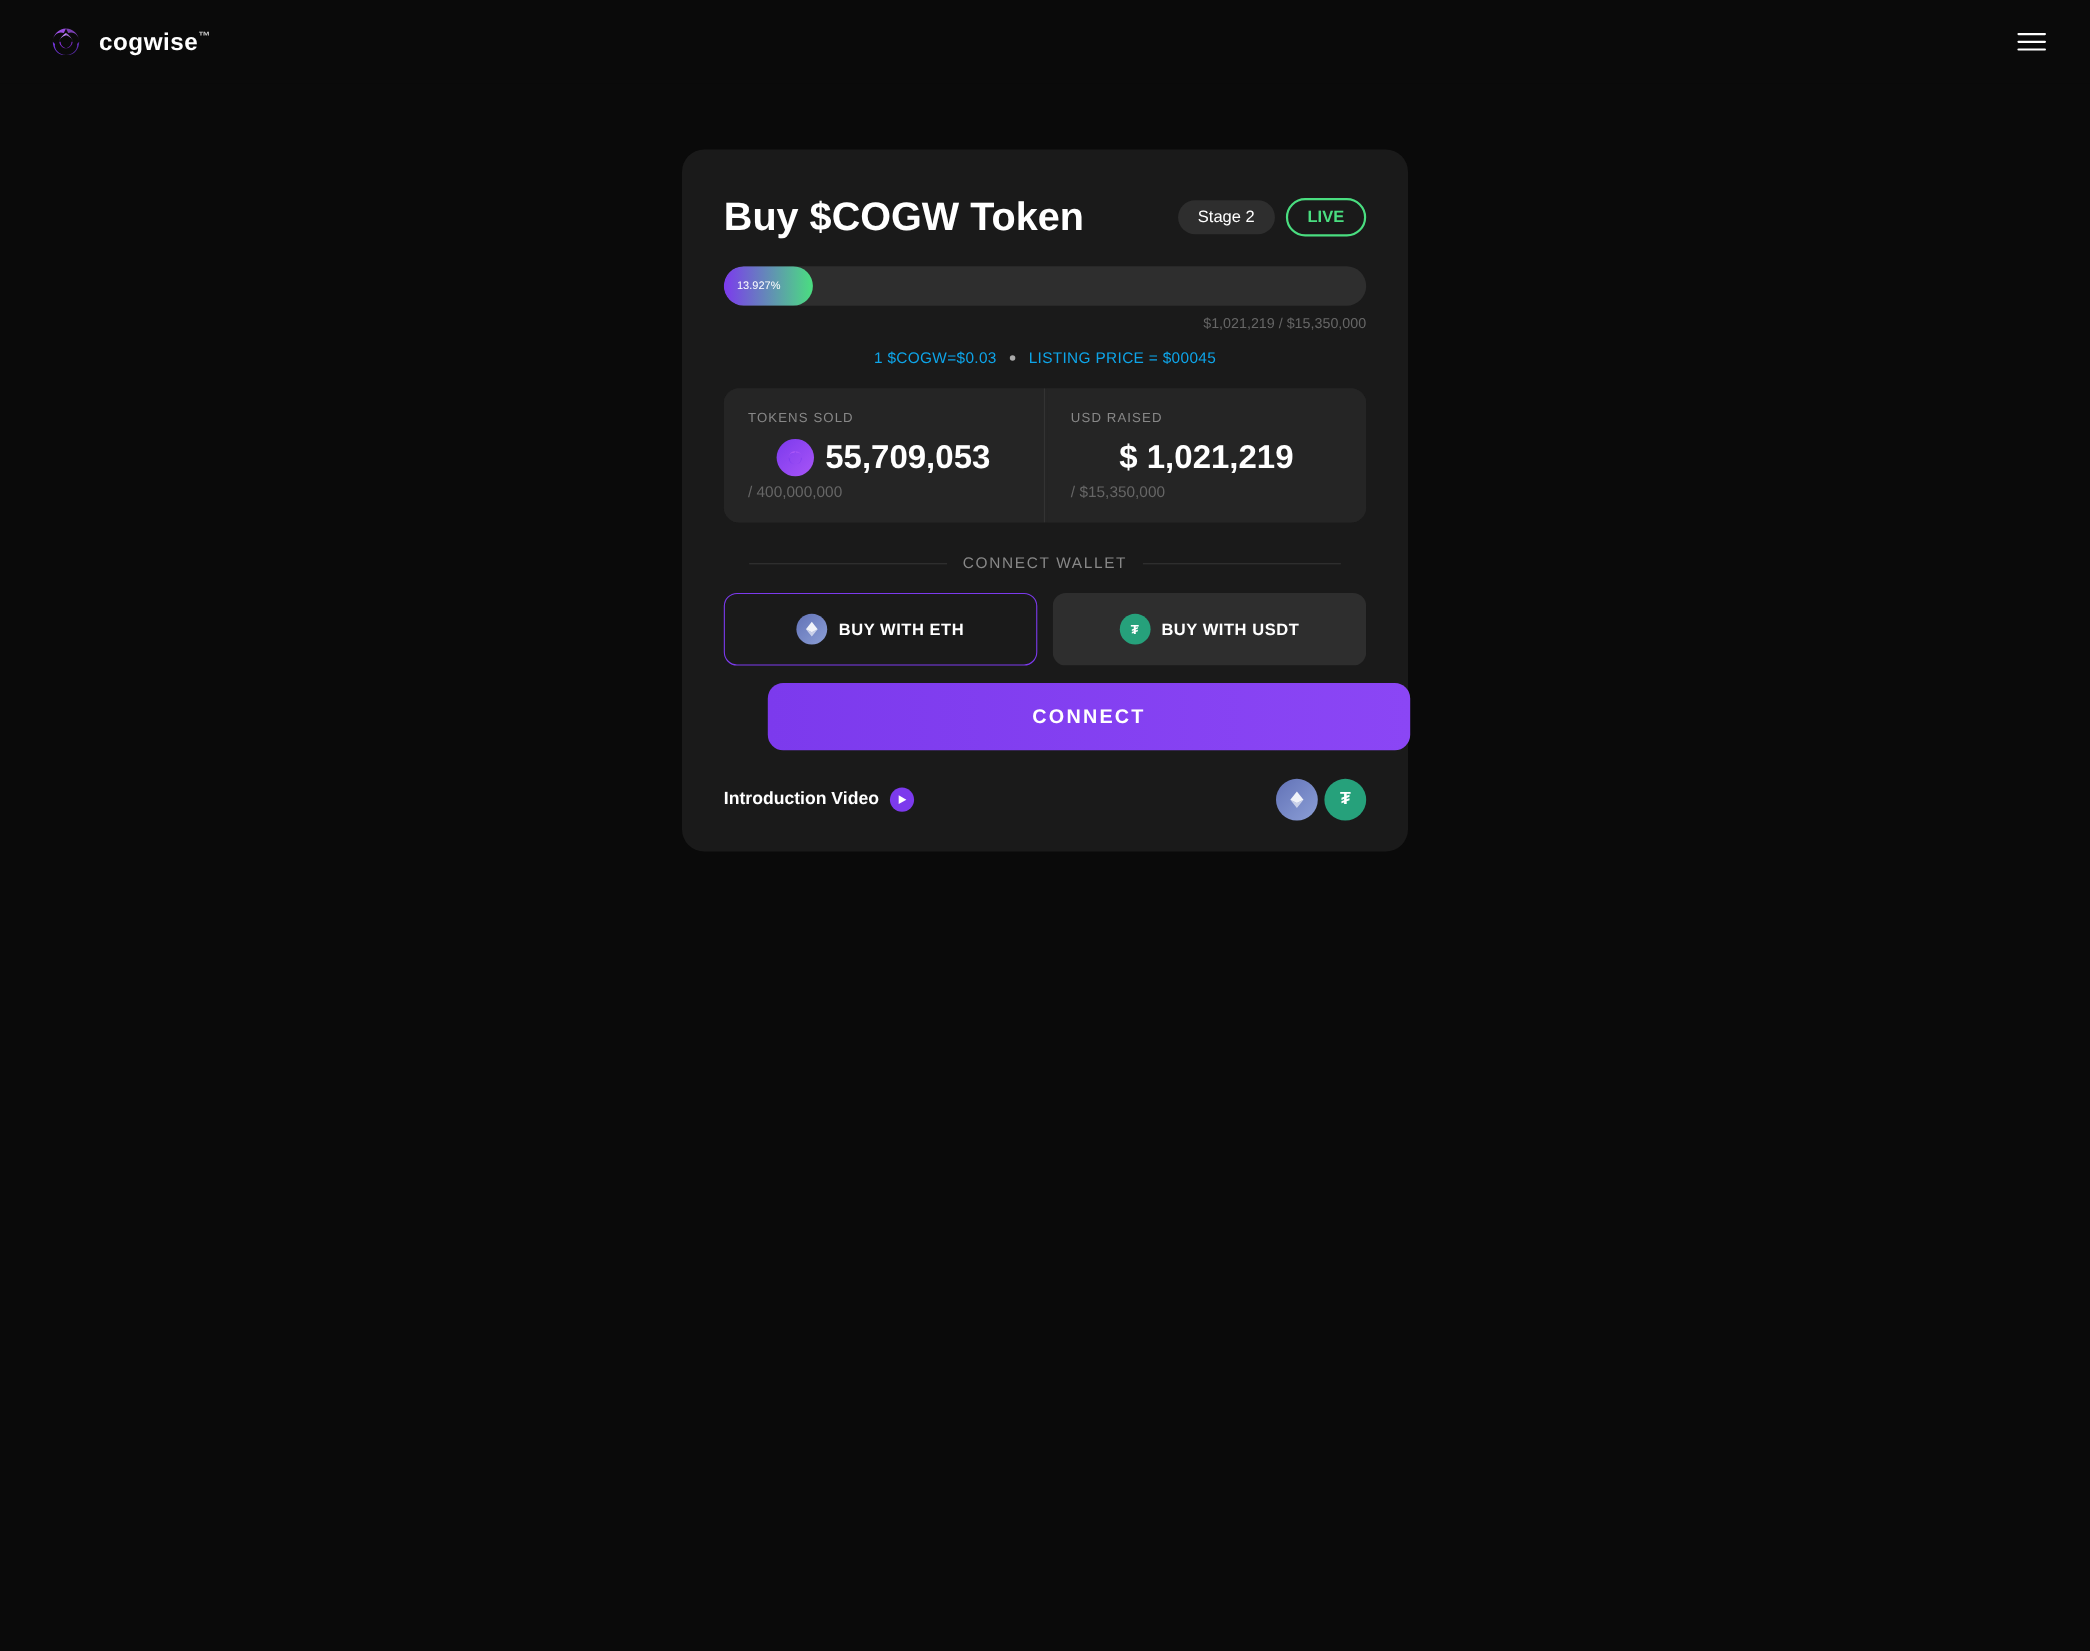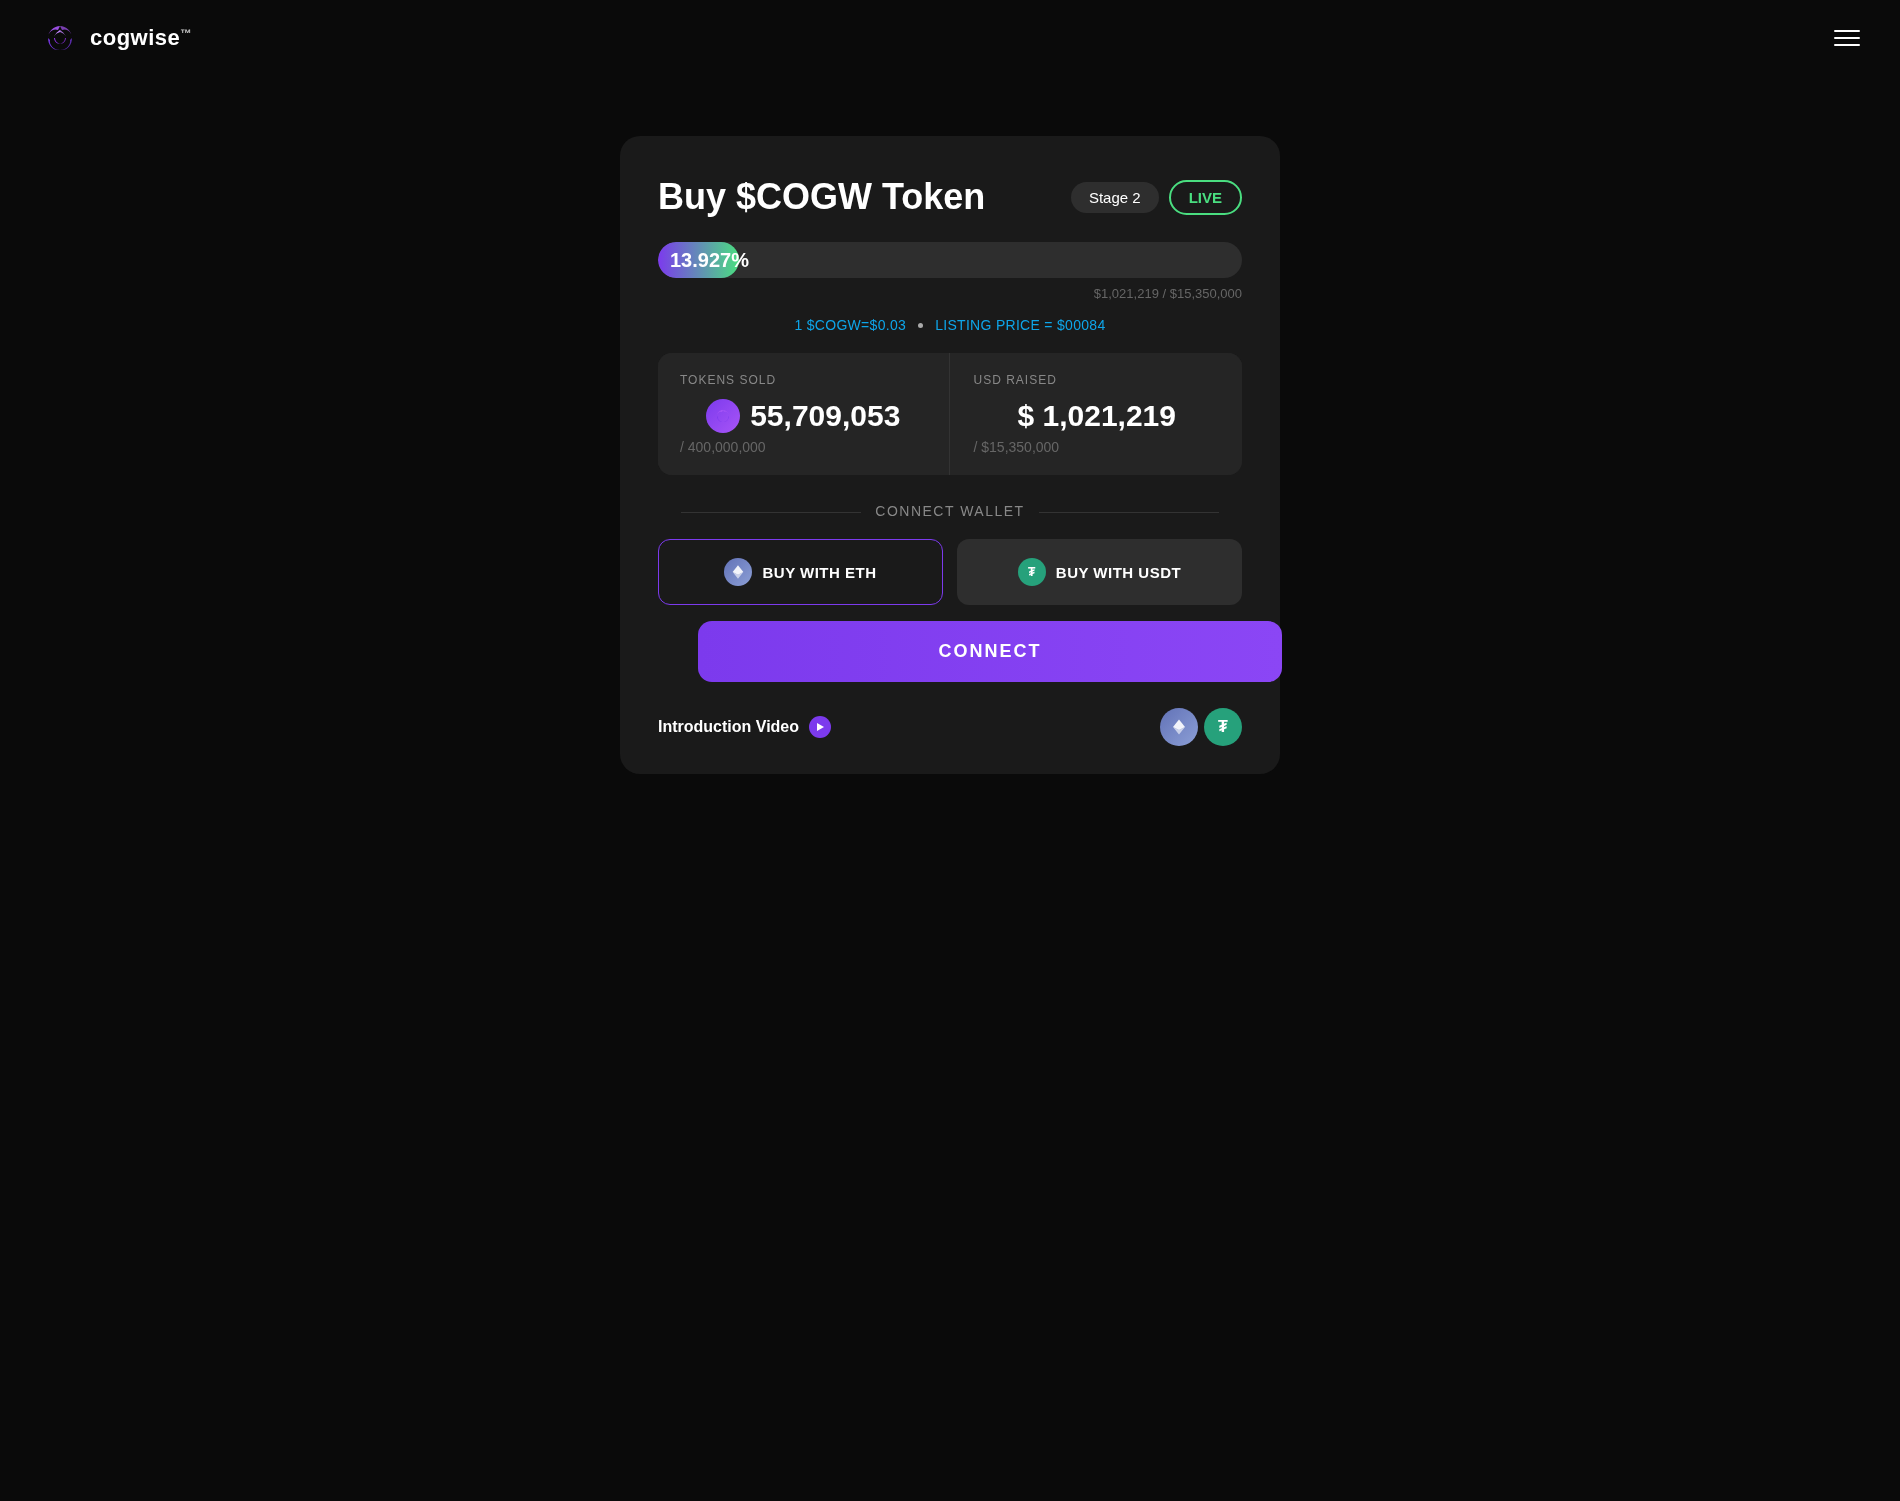--- a/index.html
+++ b/index.html
@@ -127,22 +127,22 @@
     .progress-fill {
       height: 100%;
       background: linear-gradient(90deg, #7c3aed, #4ade80);
       border-radius: 20px;
       display: flex;
       align-items: center;
       padding-left: 12px;
     }
 
     .progress-label {
-      font-size: 20px;
-      font-weight: 700;
+      font-size: 10px;
+      font-weight: 400;
       color: #fff;
       white-space: nowrap;
     }
 
     .progress-amounts {
       text-align: right;
       font-size: 13px;
       color: #666;
       margin-bottom: 16px;
     }
@@ -456,21 +456,21 @@
         <span class="progress-label">13.927%</span>
       </div>
     </div>
 
     <div class="progress-amounts">$1,021,219 / $15,350,000</div>
 
     
     <div class="price-info">
       <span>1 $COGW=$0.03</span>
       <div class="price-dot"></div>
-      <span>LISTING PRICE = $00084</span>
+      <span>LISTING PRICE = $00045</span>
     </div>
 
     
     <div class="stats-row">
       <div class="stat-box">
         <div class="stat-label">TOKENS SOLD</div>
         <div class="stat-value-row">
           <div class="token-icon-sm">
             <svg width="20" height="20" viewBox="0 0 40 40" fill="none">
               <path d="M20 8 C14 8, 8 13, 8 20 C8 14, 13 10, 18 12 Z" fill="#a855f7"></path>

